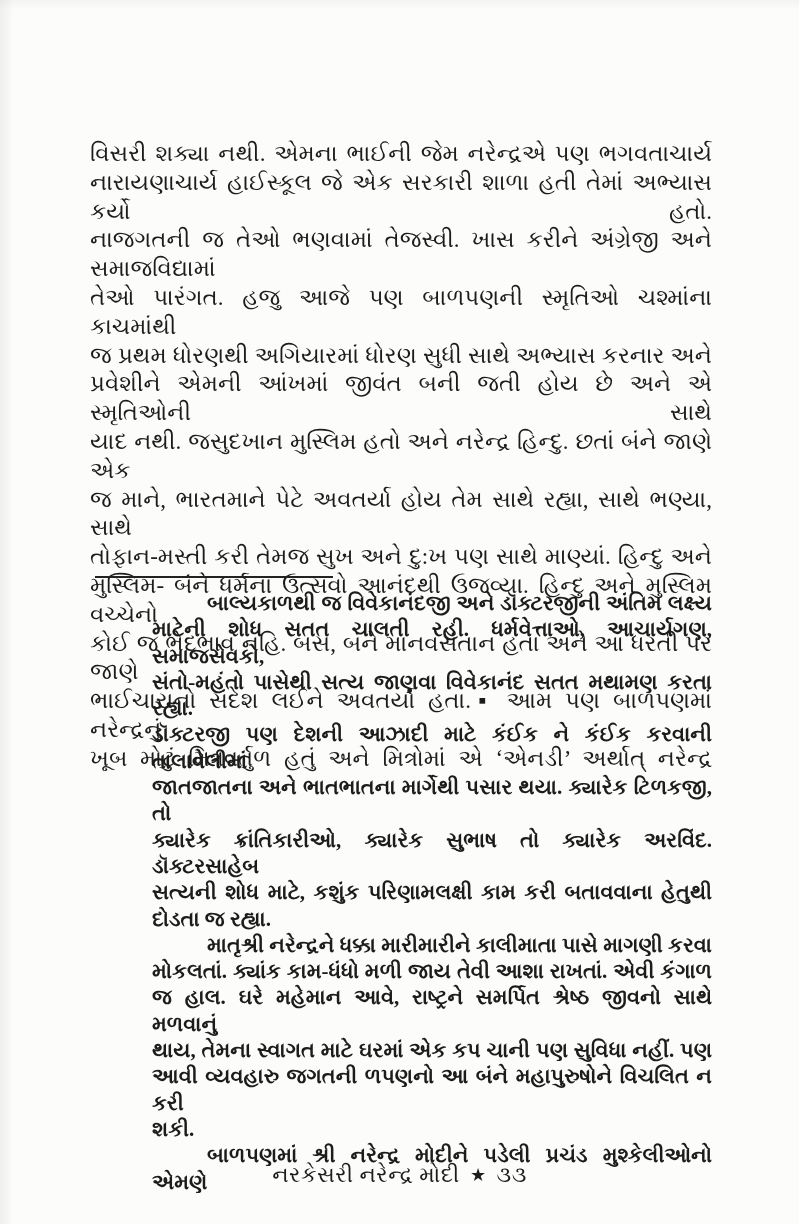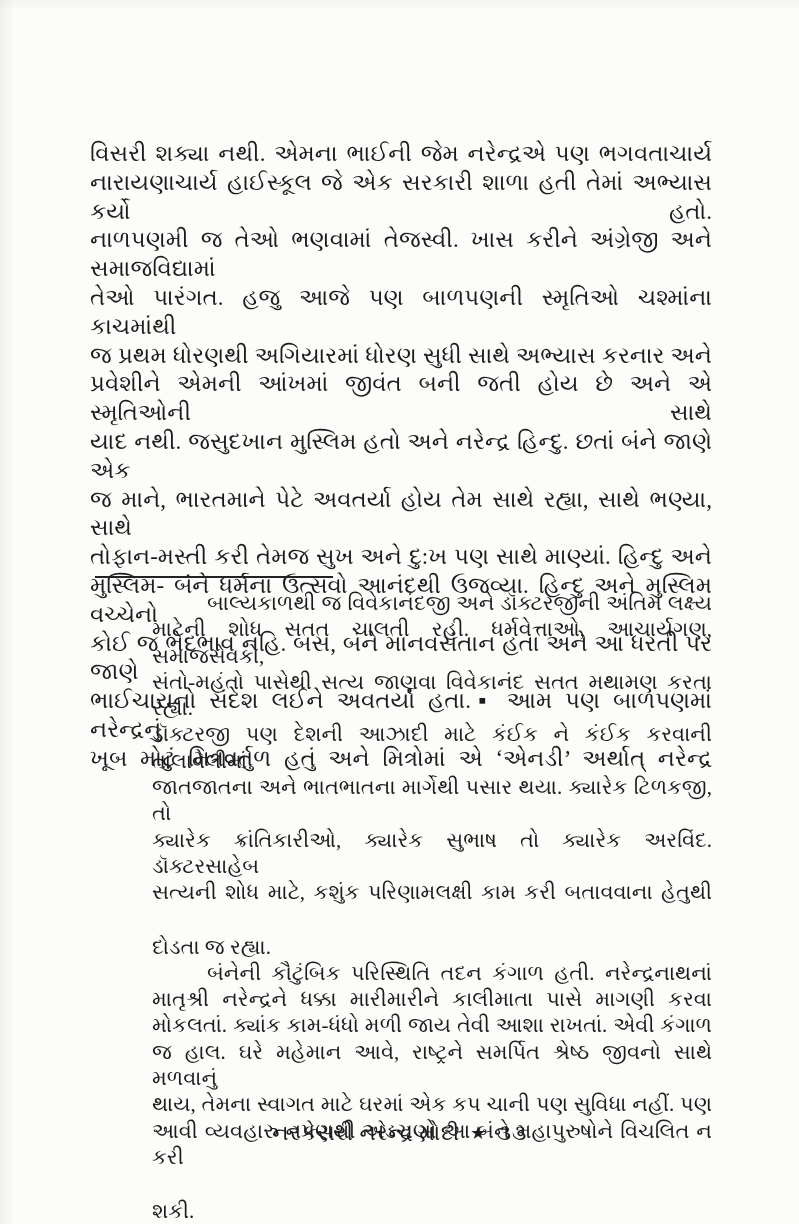--- a/index.html
+++ b/index.html
@@ -47,53 +47,53 @@
     position: absolute;
     left: 152px;
     top: 590px;
     width: 560px;
     font-size: 21px;
     line-height: 26.3px;
   }
   .fn-para .line {
     text-align: justify;
     text-align-last: justify;
+    font-weight: bold;
   }
   .fn-para .line:first-child {
     text-indent: 55px;
   }
   .fn-para.short-last .line:last-child {
     text-align-last: left;
-    margin-top: 28px;
   }
   .footer {
     position: absolute;
     left: 0;
-    top: 1120px;
+    top: 1162px;
     width: 100%;
     text-align: center;
     font-size: 22px;
     letter-spacing: 0.5px;
   }
   .footer .star {
     display: inline-block;
     margin: 0 10px;
     font-size: 18px;
     vertical-align: 1px;
   }
 </style>
 </head>
 <body>
 
 <div class="page">
 
   <div class="main-block">
       <div class="line">વિસરી શક્યા નથી. એમના ભાઈની જેમ નરેન્દ્રએ પણ ભગવતાચાર્ય</div>
       <div class="line">નારાયણાચાર્ય હાઈસ્કૂલ જે એક સરકારી શાળા હતી તેમાં અભ્યાસ કર્યો હતો.</div>
-      <div class="line">નાળપણમી જ તેઓ ભણવામાં તેજસ્વી. ખાસ કરીને અંગ્રેજી અને સમાજવિદ્યામાં</div>
+      <div class="line">નાજગતની જ તેઓ ભણવામાં તેજસ્વી. ખાસ કરીને અંગ્રેજી અને સમાજવિદ્યામાં</div>
       <div class="line">તેઓ પારંગત. હજુ આજે પણ બાળપણની સ્મૃતિઓ ચશ્માંના કાચમાંથી</div>
       <div class="line">જ પ્રથમ ધોરણથી અગિયારમાં ધોરણ સુધી સાથે અભ્યાસ કરનાર અને</div>
       <div class="line">પ્રવેશીને એમની આંખમાં જીવંત બની જતી હોય છે અને એ સ્મૃતિઓની સાથે</div>
       <div class="line">યાદ નથી. જસુદખાન મુસ્લિમ હતો અને નરેન્દ્ર હિન્દુ. છતાં બંને જાણે એક</div>
       <div class="line">જ માને, ભારતમાને પેટે અવતર્યા હોય તેમ સાથે રહ્યા, સાથે ભણ્યા, સાથે</div>
       <div class="line">તોફાન-મસ્તી કરી તેમજ સુખ અને દુ:ખ પણ સાથે માણ્યાં. હિન્દુ અને</div>
       <div class="line">મુસ્લિમ- બંને ધર્મના ઉત્સવો આનંદથી ઉજવ્યા. હિન્દુ અને મુસ્લિમ વચ્ચેનો</div>
       <div class="line">કોઈ જ ભેદભાવ નહિ. બસ, બંને માનવસંતાન હતા અને આ ધરતી પર જાણે</div>
       <div class="line">ભાઈચારાનો સંદેશ લઈને અવતર્યા હતા.▪ આમ પણ બાળપણમાં નરેન્દ્રનું</div>
       <div class="line">ખૂબ મોટું મિત્રવર્તુળ હતું અને મિત્રોમાં એ ‘એનડી’ અર્થાત્ નરેન્દ્ર</div>
@@ -106,26 +106,25 @@
         <div class="line">બાલ્યકાળથી જ વિવેકાનંદજી અને ડૉક્ટરજીની અંતિમ લક્ષ્ય</div>
         <div class="line">માટેની શોધ સતત ચાલતી રહી. ધર્મવેત્તાઓ, આચાર્યગણ, સમાજસેવકો,</div>
         <div class="line">સંતો-મહંતો પાસેથી સત્ય જાણવા વિવેકાનંદ સતત મથામણ કરતા રહ્યા.</div>
         <div class="line">ડૉક્ટરજી પણ દેશની આઝાદી માટે કંઈક ને કંઈક કરવાની તાલાવેલીમાં</div>
         <div class="line">જાતજાતના અને ભાતભાતના માર્ગેથી પસાર થયા. ક્યારેક ટિળકજી, તો</div>
         <div class="line">ક્યારેક ક્રાંતિકારીઓ, ક્યારેક સુભાષ તો ક્યારેક અરવિંદ. ડૉક્ટરસાહેબ</div>
         <div class="line">સત્યની શોધ માટે, કશુંક પરિણામલક્ષી કામ કરી બતાવવાના હેતુથી</div>
         <div class="line">દોડતા જ રહ્યા.</div>
       </div>
     <div class="fn-para short-last">
-        <div class="line">બંનેની કૌટુંબિક પરિસ્થિતિ તદન કંગાળ હતી. નરેન્દ્રનાથનાં</div>
         <div class="line">માતૃશ્રી નરેન્દ્રને ધક્કા મારીમારીને કાલીમાતા પાસે માગણી કરવા</div>
         <div class="line">મોકલતાં. ક્યાંક કામ-ધંધો મળી જાય તેવી આશા રાખતાં. એવી કંગાળ</div>
         <div class="line">જ હાલ. ઘરે મહેમાન આવે, રાષ્ટ્રને સમર્પિત શ્રેષ્ઠ જીવનો સાથે મળવાનું</div>
         <div class="line">થાય, તેમના સ્વાગત માટે ઘરમાં એક કપ ચાની પણ સુવિધા નહીં. પણ</div>
-        <div class="line">આવી વ્યવહારુ નપણથી અડચણો આ બંને મહાપુરુષોને વિચલિત ન કરી</div>
+        <div class="line">આવી વ્યવહારુ જગતની ળપણનો આ બંને મહાપુરુષોને વિચલિત ન કરી</div>
         <div class="line">શકી.</div>
       </div>
     <div class="fn-para">
         <div class="line">બાળપણમાં શ્રી નરેન્દ્ર મોદીને પડેલી પ્રચંડ મુશ્કેલીઓનો એમણે</div>
       </div>
 
   </div>
 
   <div class="footer">
     <span>નરકેસરી નરેન્દ્ર મોદી</span><span class="star">★</span><span>૩૩</span>

